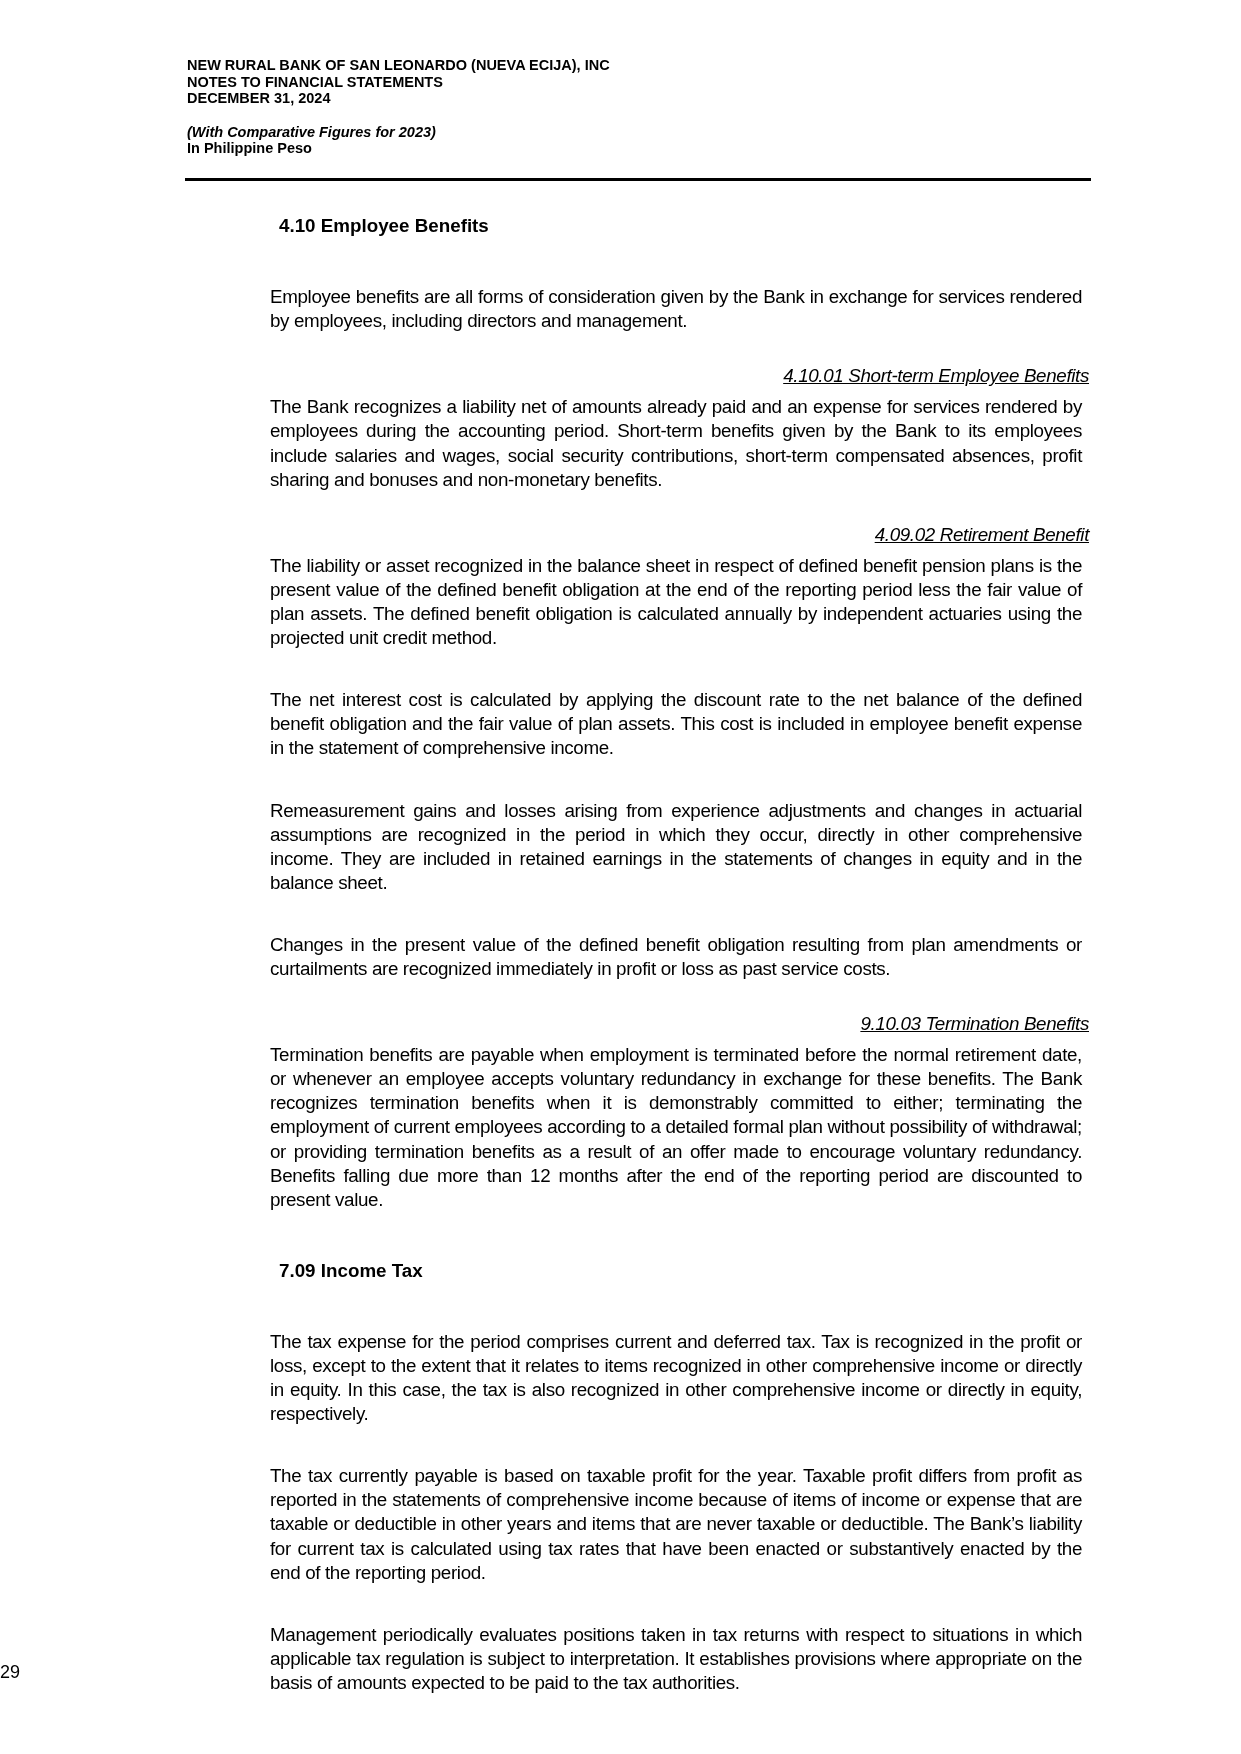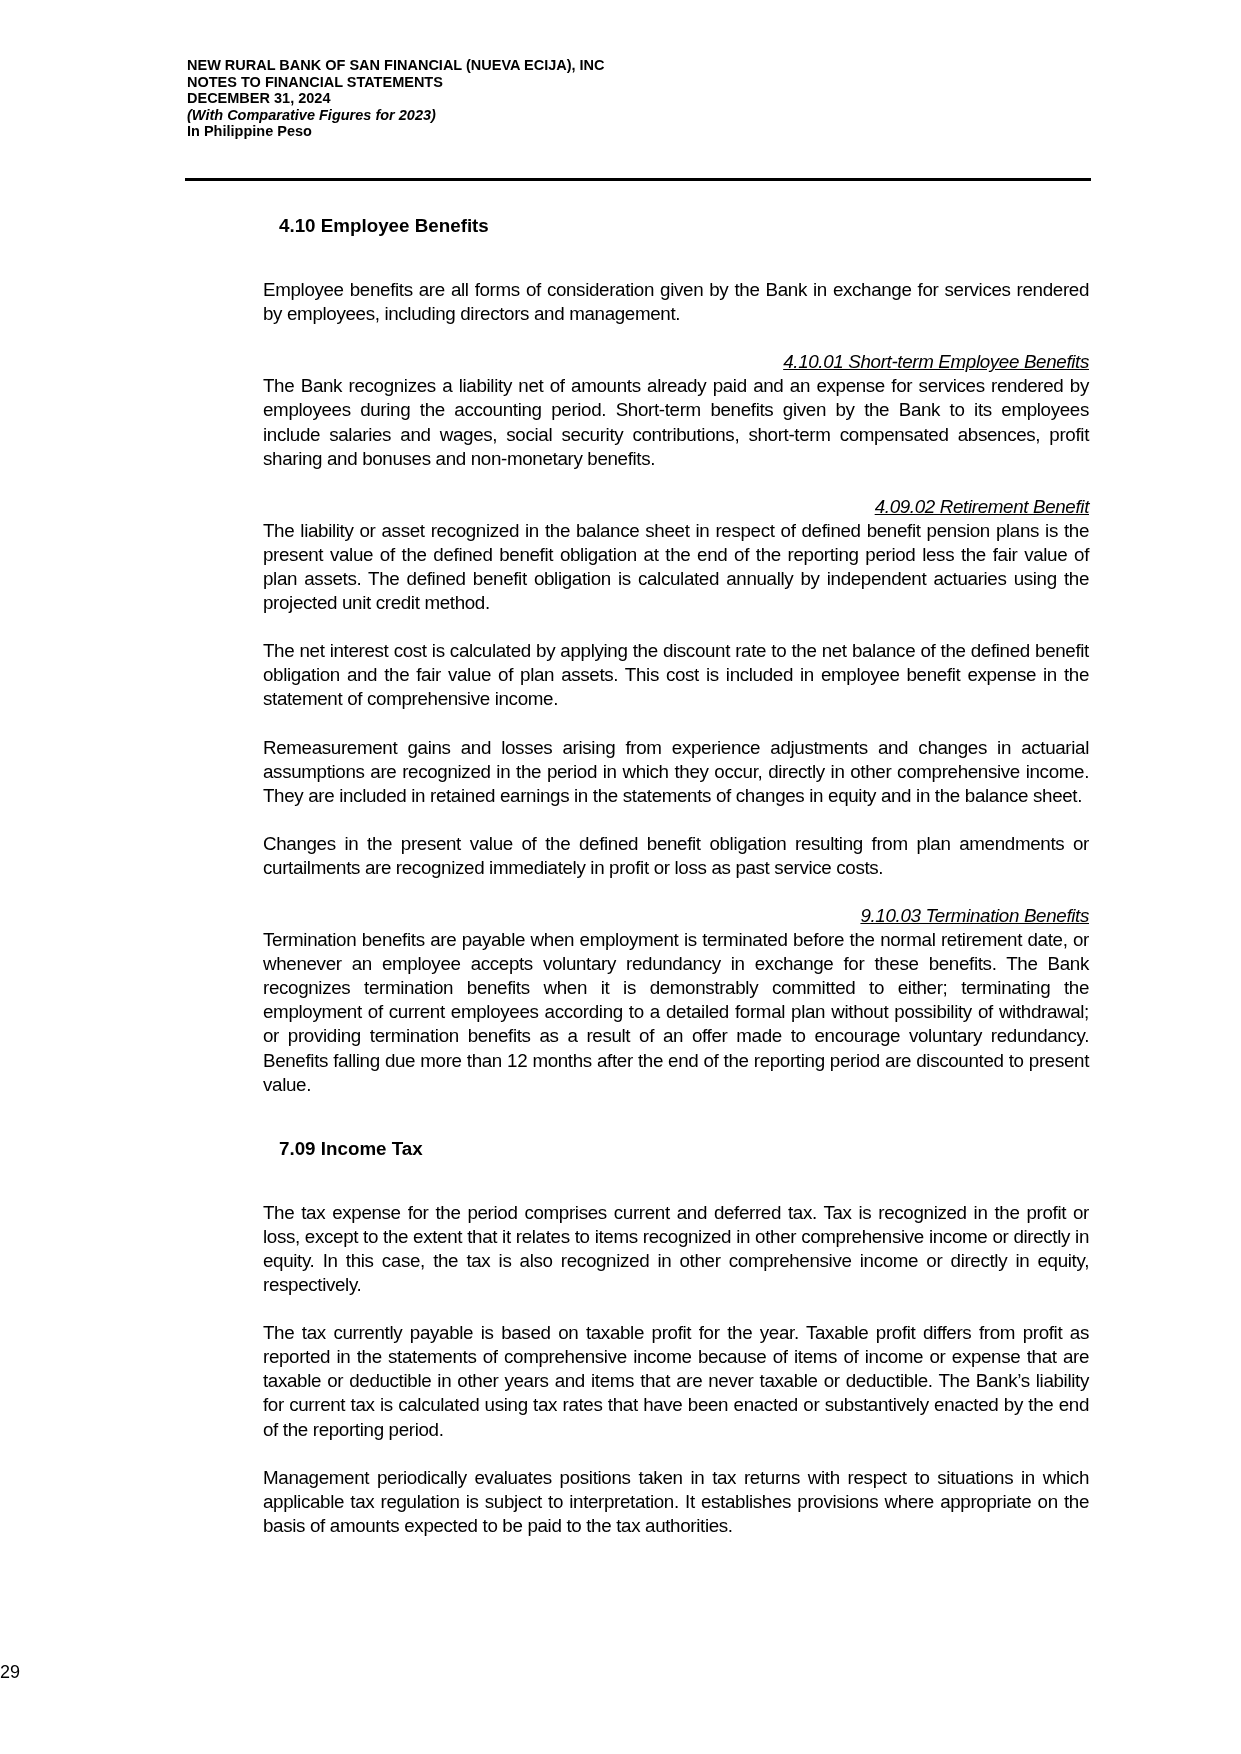--- a/index.html
+++ b/index.html
@@ -1,39 +1,39 @@
 <!DOCTYPE html>
 <html><head>
 <meta charset="utf-8">
 <style>
   html, body { margin: 0; padding: 0; background: #ffffff; }
   body { width: 1241px; height: 1754px; position: relative; overflow: hidden; color: #000; }
   .page { position: absolute; left: 0; top: 0; width: 1241px; height: 1754px; background: #fff; }
 
   .hdr { position: absolute; left: 187px; top: 57px; font-family: "Liberation Sans", sans-serif; font-weight: bold; font-size: 14.5px; line-height: 16.5px; }
   .hdr div { white-space: nowrap; }
-  .hdr .it { font-style: italic; }
+  .hdr .it { font-style: italic; margin-top: 17px; }
 
   .rule { position: absolute; left: 185px; top: 178px; width: 906px; height: 3px; background: #000; }
 
   .body { position: absolute; left: 263px; top: 198px; width: 826px; font-family: "Liberation Sans", sans-serif; font-size: 18.8px; line-height: 24.1px; }
   .sec { font-weight: bold; margin: 16px; }
-  .para { margin: 0; text-align: justify; letter-spacing: -0.35px; word-spacing: 0px; }
+  .para { margin: 7px; text-align: justify; letter-spacing: -0.35px; word-spacing: 0px; }
   .sub { margin: 0; font-style: italic; text-decoration: underline; letter-spacing: -0.35px; text-align: right; }
   .gap1 { height: 24px; }
 
   .pnum { position: absolute; left: 0; width: 1062px; top: 1662px; text-align: left; font-family: "Liberation Sans", sans-serif; font-size: 18px; }
 </style>
 </head>
 <body>
 
 <div class="page">
 
   <div class="hdr">
-    <div>NEW RURAL BANK OF SAN FINANCIAL (NUEVA ECIJA), INC</div>
+    <div>NEW RURAL BANK OF SAN LEONARDO (NUEVA ECIJA), INC</div>
     <div>NOTES TO FINANCIAL STATEMENTS</div>
     <div>DECEMBER 31, 2024</div>
     <div class="it">(With Comparative Figures for 2023)</div>
     <div>In Philippine Peso</div>
   </div>
 
   <div class="rule"></div>
 
   <div class="body">
     <p class="sec">4.10 Employee Benefits</p>

